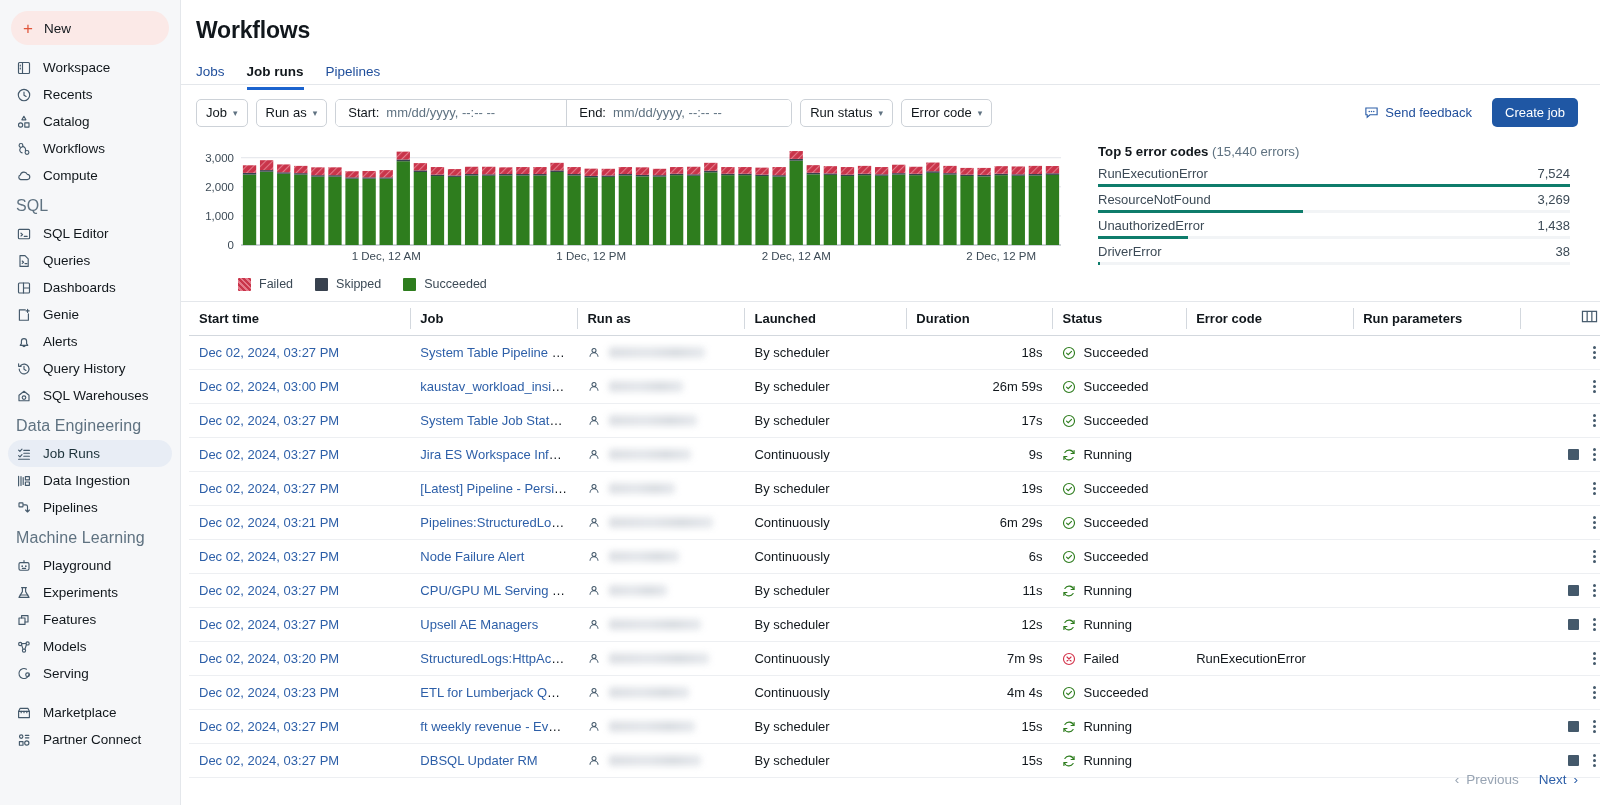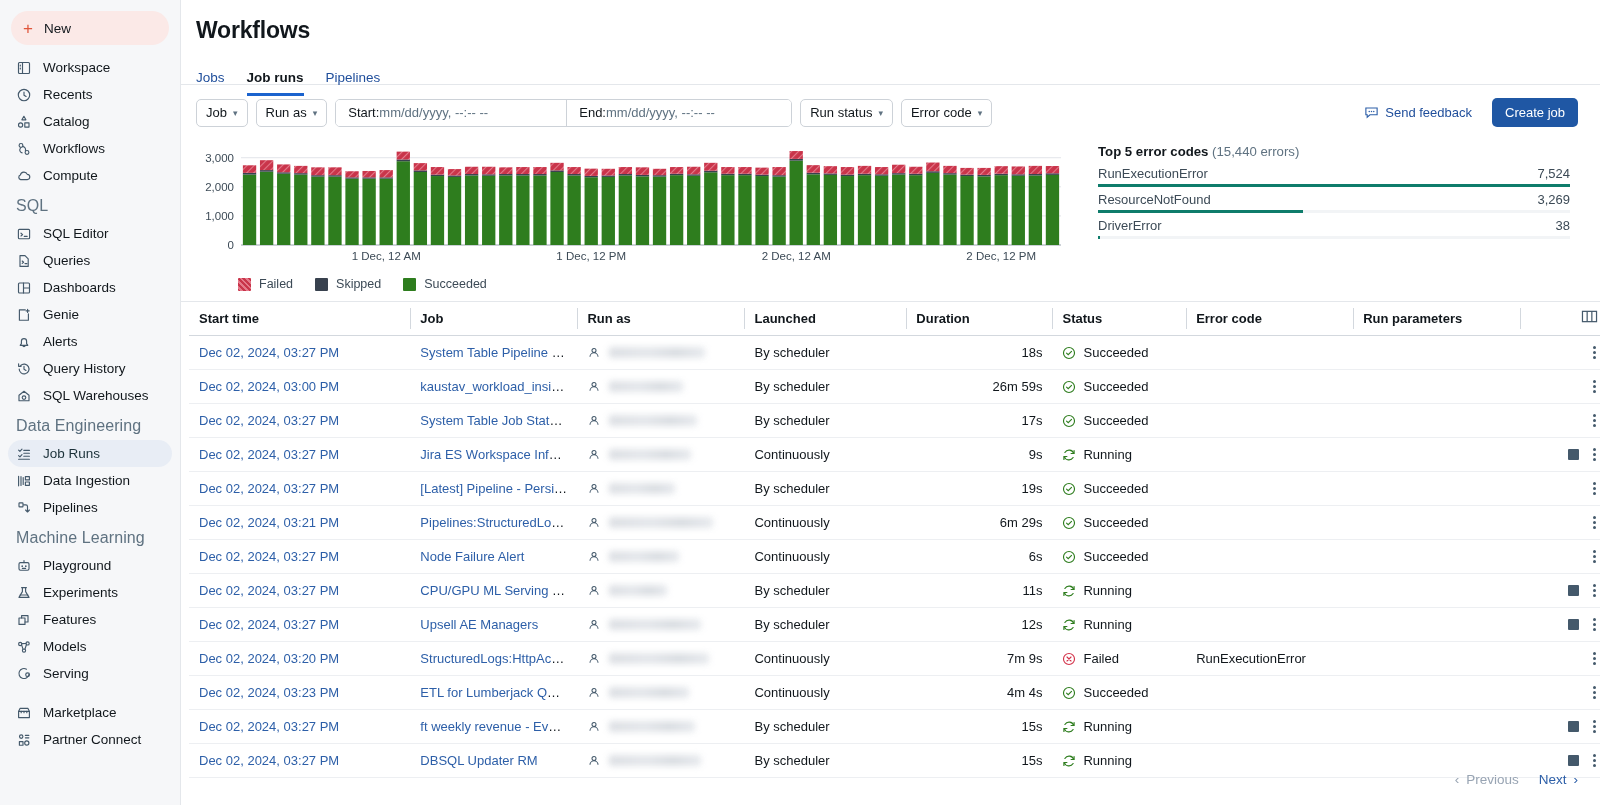--- a/index.html
+++ b/index.html
@@ -38,35 +38,35 @@
     margin: 8px 0 5px 0; letter-spacing: .1px;
   }
 
   
   .main { flex: 1; height: 805px; position: relative; overflow: hidden; background: #fff; }
   .page-title { font-size: 23px; font-weight: 700; padding: 17px 0 0 15px; letter-spacing: -.2px; }
 
   .tabs { display: flex; gap: 22px; padding: 14px 0 0 15px; border-bottom: 1px solid #E4E7EB; }
   .tab {
     font-size: 13.5px; color: #1F4E9B; padding-bottom: 8px;
-    cursor: pointer; position: relative; top: 12px;
+    cursor: pointer; position: relative; top: 6px;
   }
   .tab.active { color: #11171C; font-weight: 700; border-bottom: 3px solid #1B63CE; }
 
   
   .filterbar { display: flex; align-items: center; gap: 8px; padding: 13px 0 0 15px; }
   .pill {
     height: 28px; border: 1px solid #CDD2D8; border-radius: 5px; background: #fff;
     display: flex; align-items: center; gap: 6px; padding: 0 9px; font-size: 13px;
     color: #11171C; cursor: pointer; white-space: nowrap;
   }
   .caret { font-size: 9px; color: #5F7281; }
   .daterange { display: flex; height: 28px; border: 1px solid #CDD2D8; border-radius: 5px; overflow: hidden; }
   .daterange .seg {
-    display: flex; align-items: center; padding: 0 12px; font-size: 13px;
+    display: flex; align-items: center; gap: 7px; padding: 0 12px; font-size: 13px;
     background: #fff; cursor: text; white-space: nowrap;
   }
   .daterange .seg + .seg { border-left: 1px solid #CDD2D8; }
   .daterange .seg .lab { color: #11171C; }
   .daterange .seg .ph { color: #5F7281; }
   .spacer { flex: 1; }
   .feedback {
     display: flex; align-items: center; gap: 6px; font-size: 13px;
     color: #1F4E9B; cursor: pointer; margin-right: 12px;
   }
@@ -623,20 +623,29 @@
               <div class="errline">
                 <span class="errname">ResourceNotFound</span>
                 <span class="errcount">3,269</span>
               </div>
               <div class="errtrack">
                 <div class="errfill" style="width:43.5%;background:#0E7C6B"></div>
               </div>
             </div>
             <div class="errrow">
               <div class="errline">
+                <span class="errname">UnauthorizedError</span>
+                <span class="errcount">1,438</span>
+              </div>
+              <div class="errtrack">
+                <div class="errfill" style="width:19.1%;background:#0E7C6B"></div>
+              </div>
+            </div>
+            <div class="errrow">
+              <div class="errline">
                 <span class="errname">DriverError</span>
                 <span class="errcount">38</span>
               </div>
               <div class="errtrack">
                 <div class="errfill" style="width:0.5%;background:#0E7C6B"></div>
               </div>
             </div>
           </div>
       </div>
 

